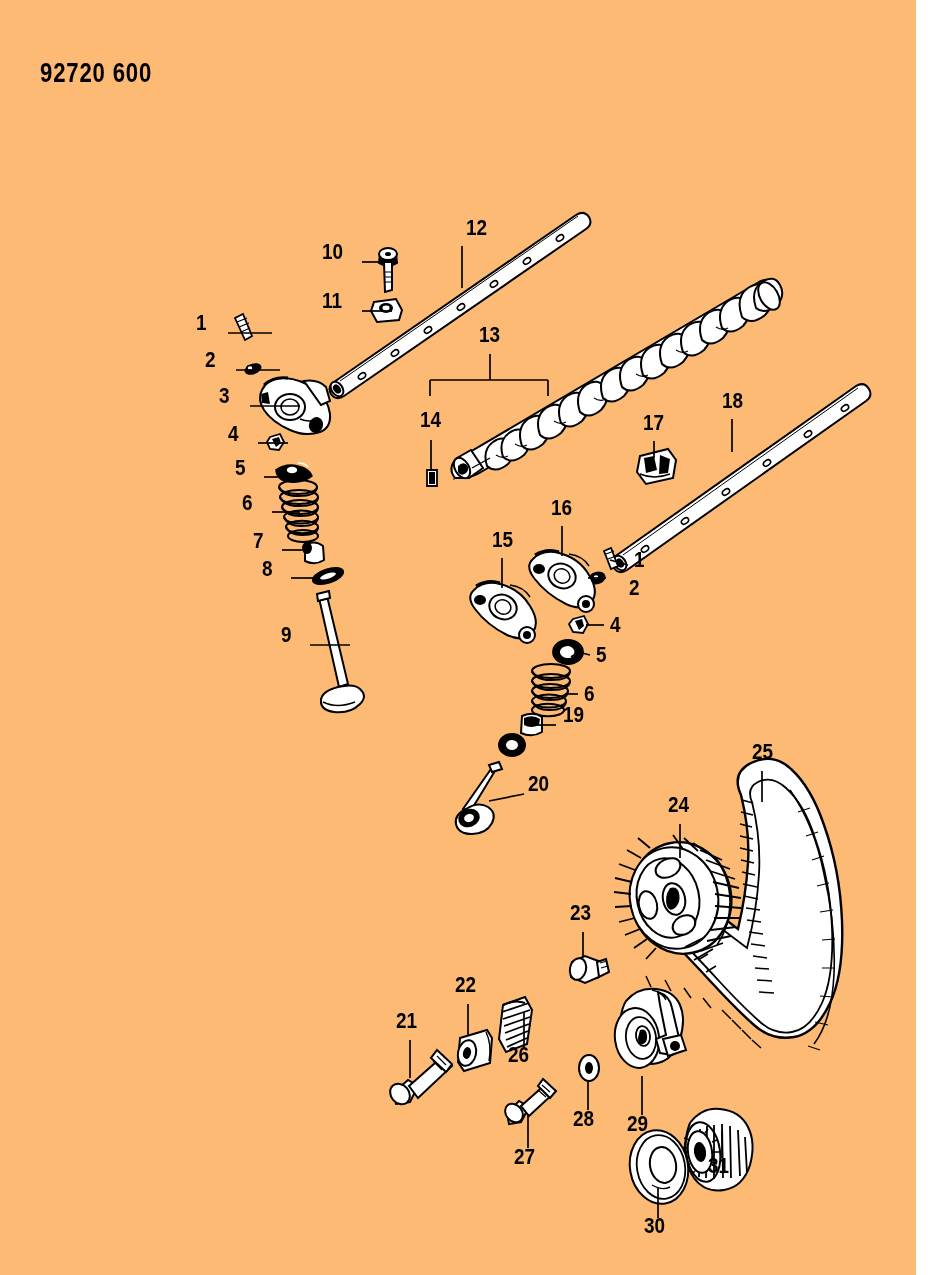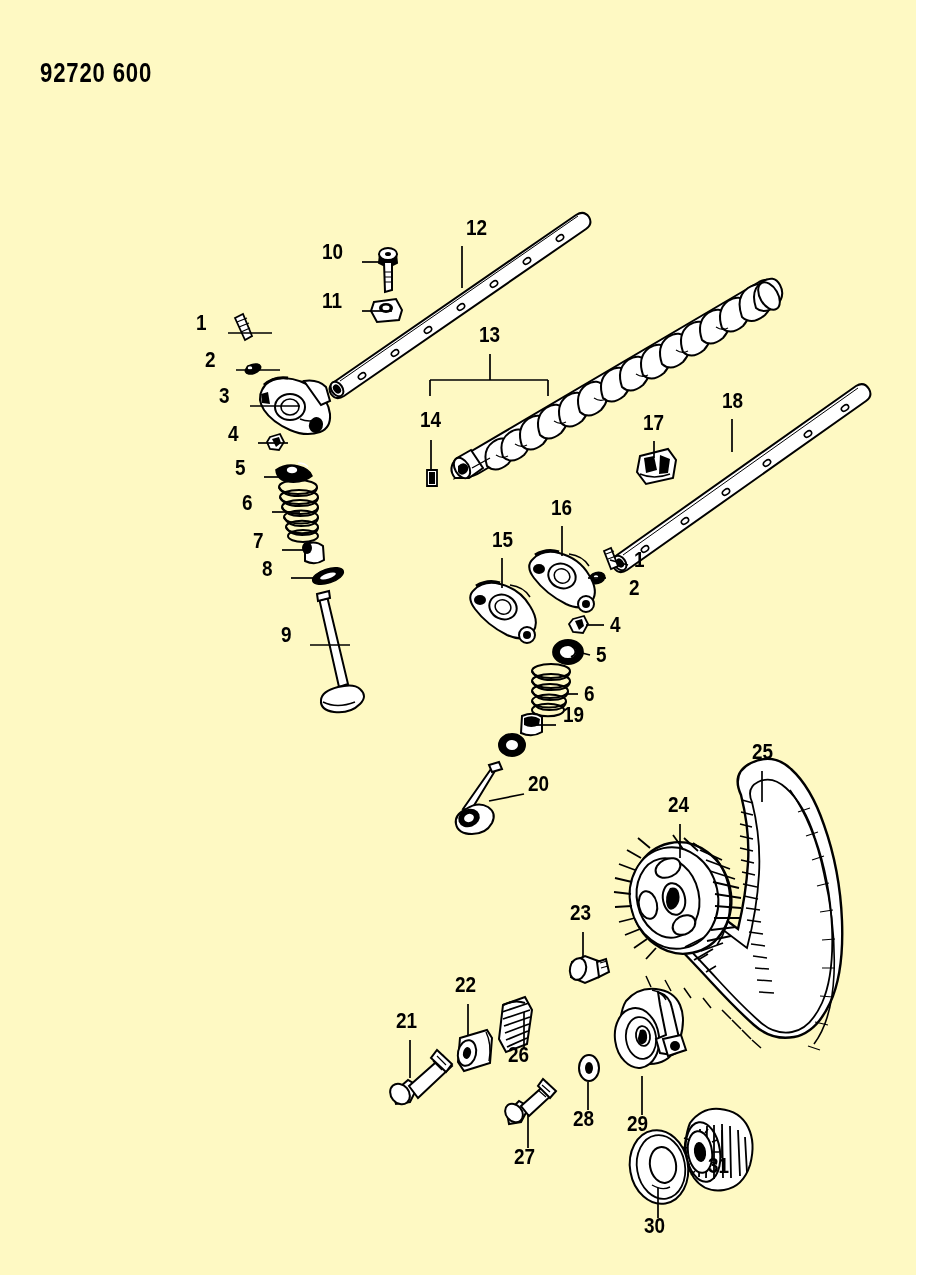--- a/index.html
+++ b/index.html
@@ -1,17 +1,17 @@
 <!DOCTYPE html>
 <html><head>
 <meta charset="utf-8">
 <style>
   html,body{margin:0;padding:0;background:#fff;}
   body{width:935px;height:1275px;font-family:"Liberation Sans",sans-serif;overflow:hidden;}
-  #sheet{position:relative;width:916px;height:1275px;background:#fef9c3;}
+  #sheet{position:relative;width:916px;height:1275px;background:#fdba74;}
   #art{position:absolute;inset:0;}
   .hdr{
     position:absolute;left:40px;top:58px;
     font-family:"Liberation Sans",sans-serif;
     font-weight:bold;font-size:27px;letter-spacing:1px;
     color:#000;transform:scaleX(.82);transform-origin:left top;white-space:pre;
   }
   .cal{
     position:absolute;font-family:"Liberation Sans",sans-serif;
     font-weight:bold;font-size:22px;color:#000;

